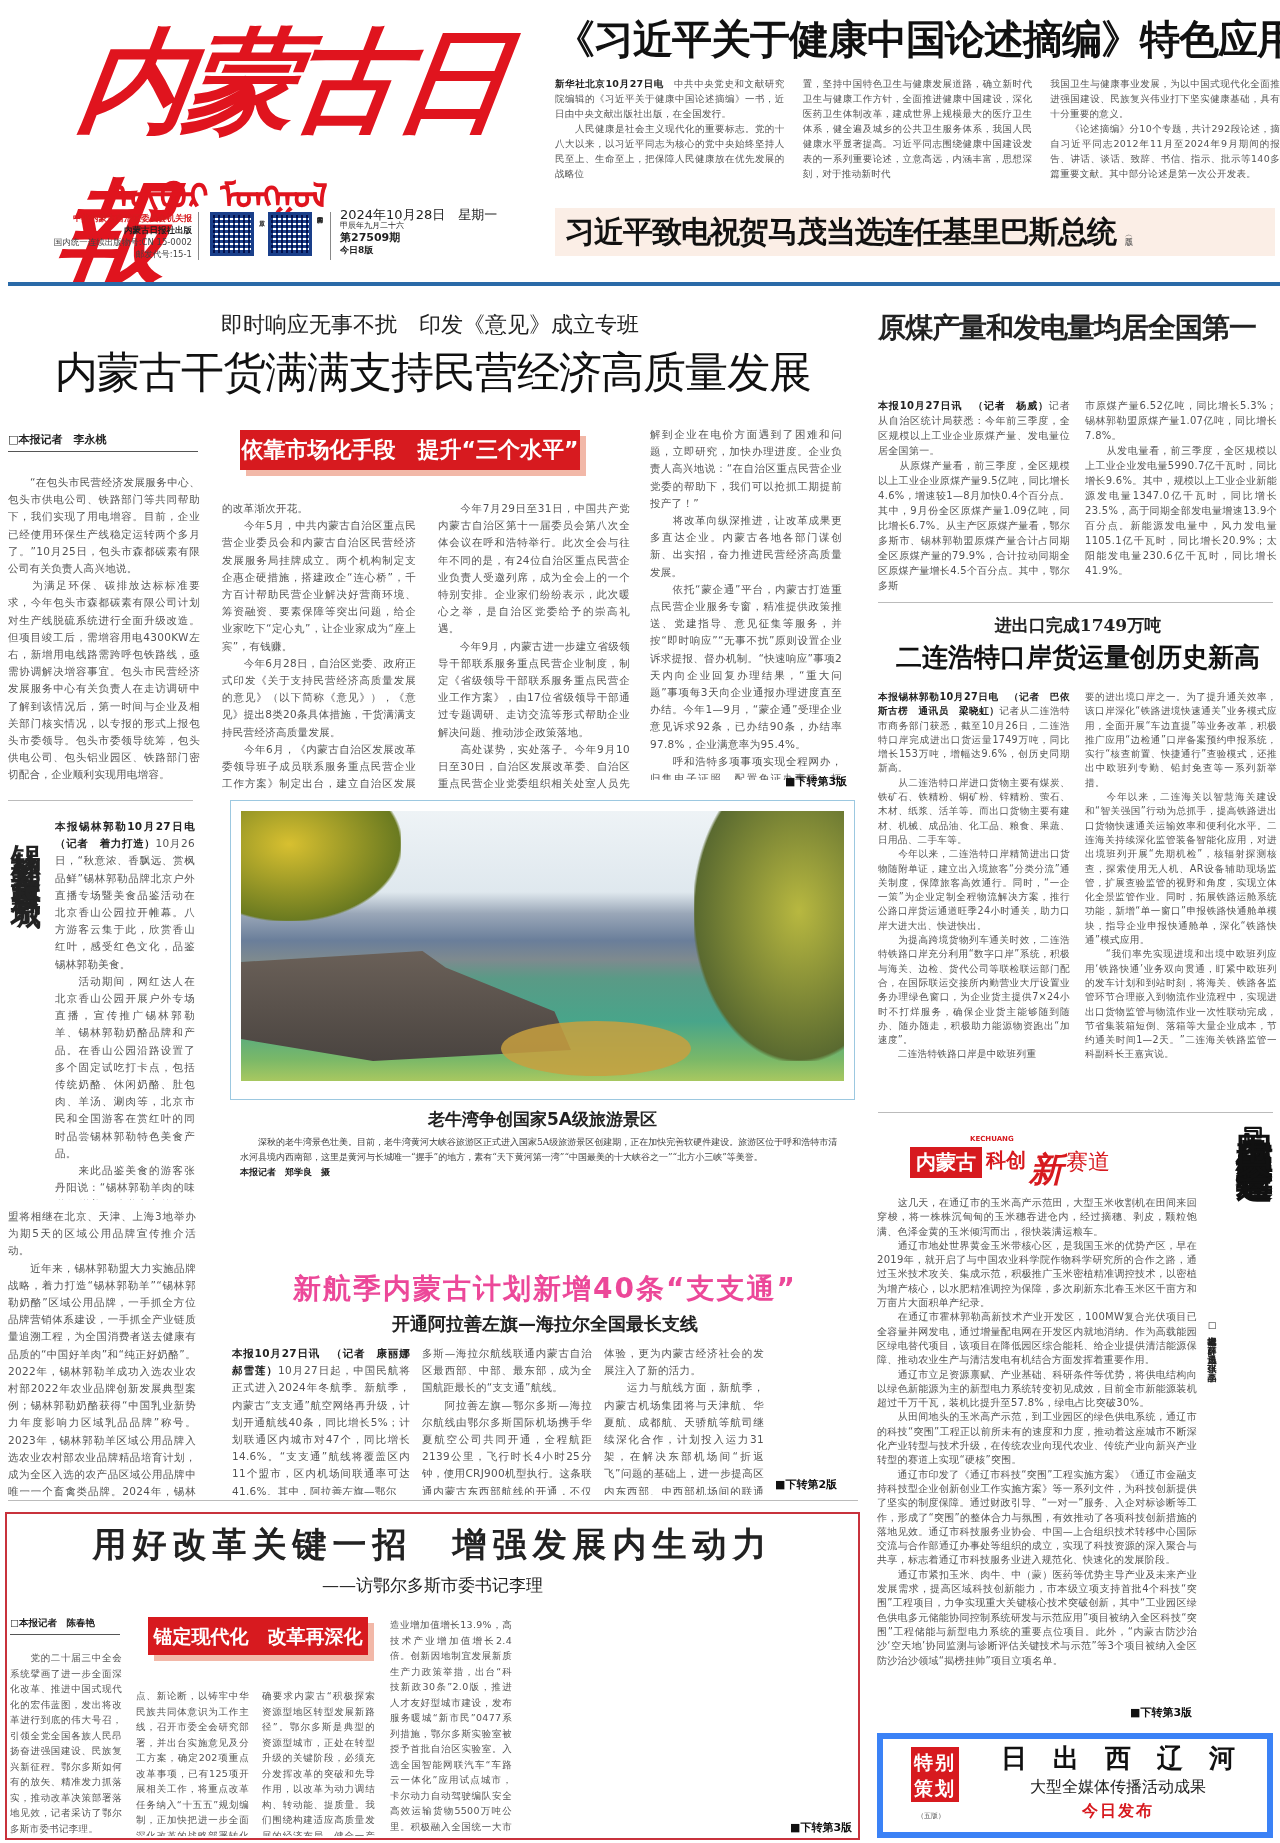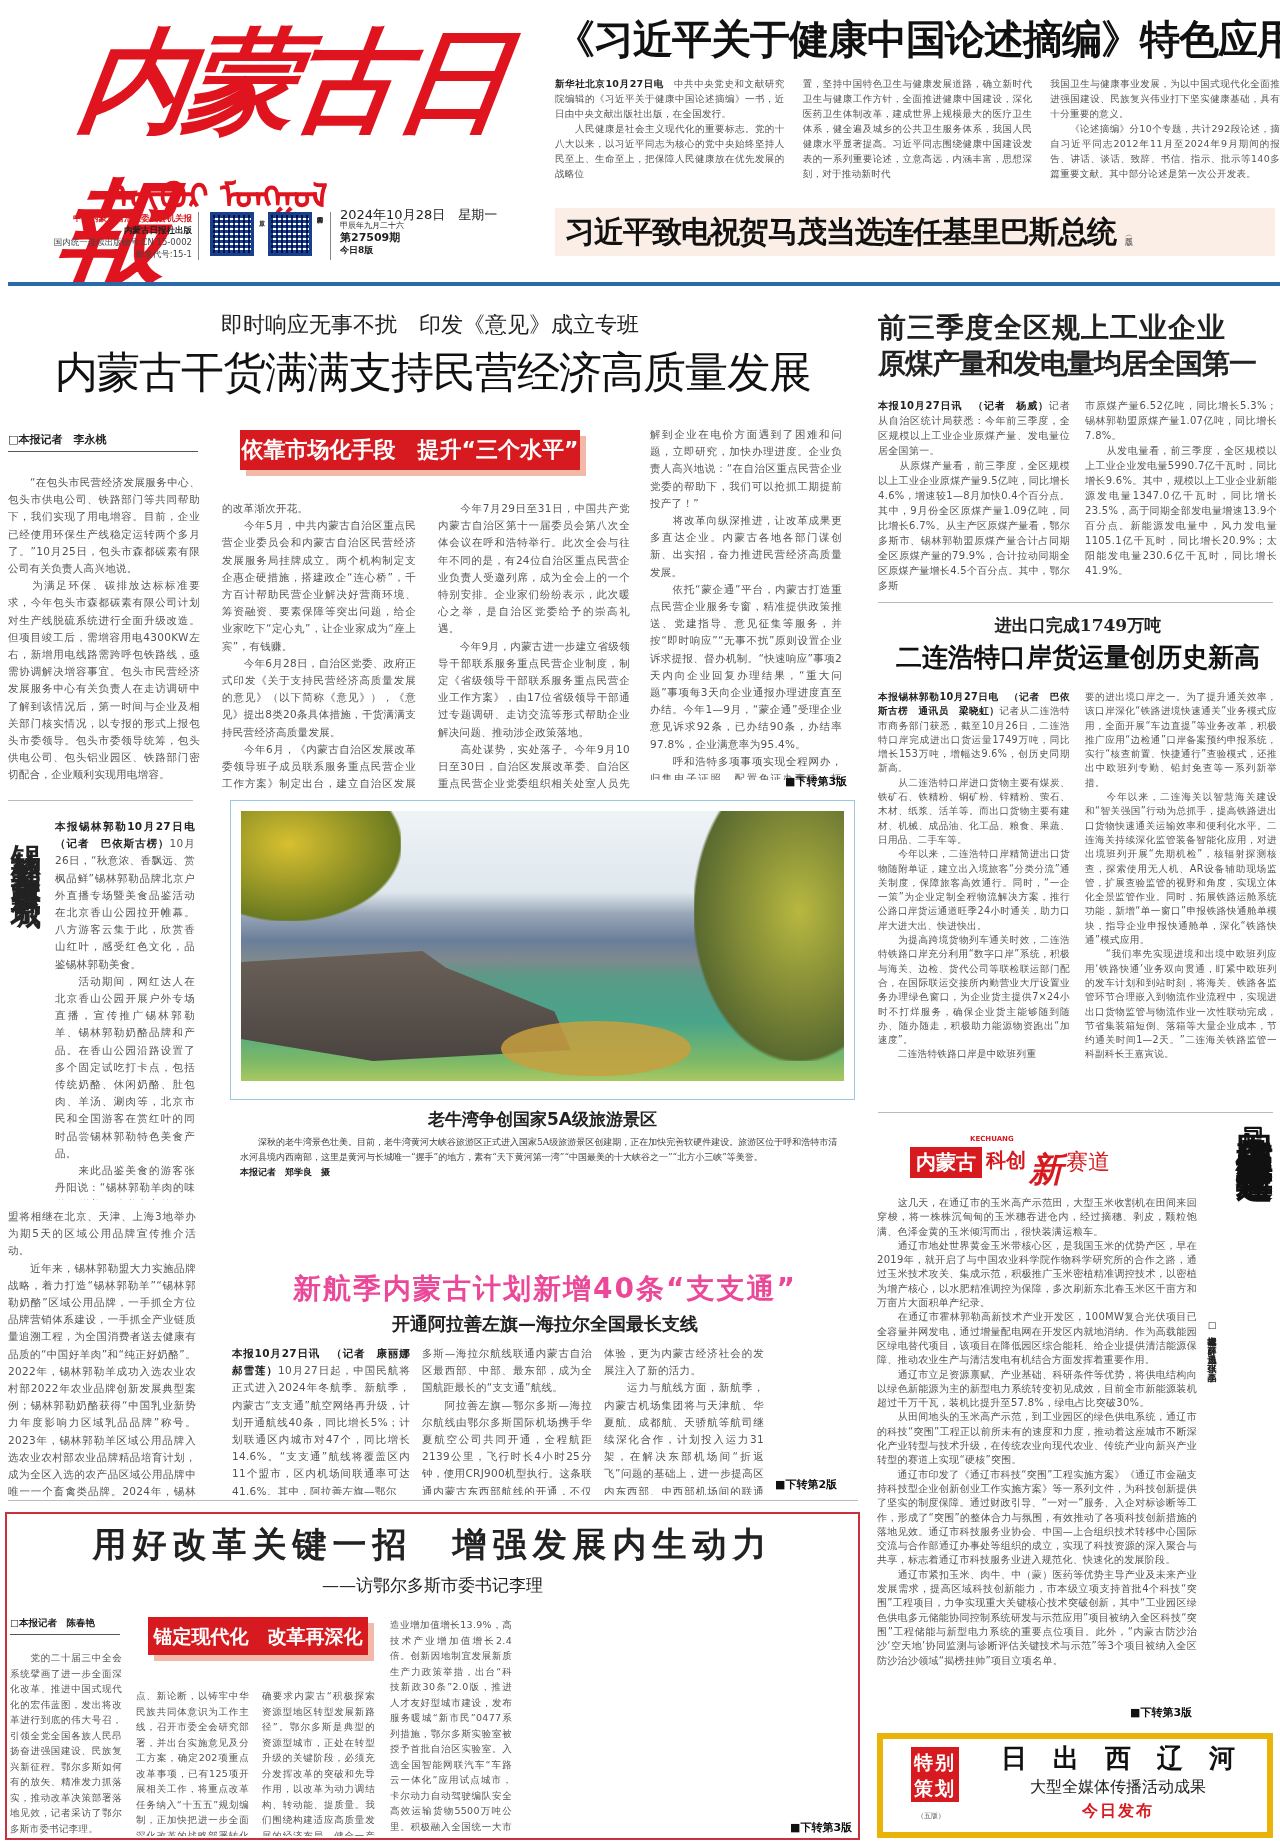--- a/index.html
+++ b/index.html
@@ -86,21 +86,21 @@
 　　高处谋势，实处落子。今年9月10日至30日，自治区发展改革委、自治区重点民营企业党委组织相关处室人员先后赴鄂尔多斯市、包头市、呼和浩特市、通辽市、乌海市走访自治区重点民营企业。在通威高纯晶硅有限公司，了</div>
 <div class="abs body-text" style="left:650px;top:426px;width:192px;height:354px;overflow:hidden">解到企业在电价方面遇到了困难和问题，立即研究，加快办理进度。企业负责人高兴地说：“在自治区重点民营企业党委的帮助下，我们可以抢抓工期提前投产了！”
 　　将改革向纵深推进，让改革成果更多直达企业。内蒙古各地各部门谋创新、出实招，奋力推进民营经济高质量发展。
 　　依托“蒙企通”平台，内蒙古打造重点民营企业服务专窗，精准提供政策推送、党建指导、意见征集等服务，并按“即时响应”“无事不扰”原则设置企业诉求提报、督办机制。“快速响应”事项2天内向企业回复办理结果，“重大问题”事项每3天向企业通报办理进度直至办结。今年1—9月，“蒙企通”受理企业意见诉求92条，已办结90条，办结率97.8%，企业满意率为95.4%。
 　　呼和浩特多项事项实现全程网办，归集电子证照，配置免证办事项，拓展“蒙速办”特色应用，增加“智审慧办”功能模块。同时，推动“就近办”“园区办”“家门口办”，精简市级政务服务事项，打造综合窗口，提升“一站式”政务大厅服务质效。</div>
 <div class="abs turn" style="left:785px;top:774px">■下转第3版</div>
 
 <div class="rule" style="left:8px;top:800px;width:185px"></div>
 
 <div class="abs vert" style="left:8px;top:820px;height:520px;font-size:30px;font-weight:bold;color:#222;line-height:36px;letter-spacing:6px">锡林郭勒美食香飘京城</div>
-<div class="abs body-text" style="left:55px;top:818px;width:140px;height:382px;overflow:hidden"><span class="lead">本报锡林郭勒10月27日电　（记者　巴依斯古楞）</span><span>10月26日，“秋意浓、香飘远、赏枫品鲜”锡林郭勒品牌北京户外直播专场暨美食品鉴活动在北京香山公园拉开帷幕。八方游客云集于此，欣赏香山红叶，感受红色文化，品鉴锡林郭勒美食。
+<div class="abs body-text" style="left:55px;top:818px;width:140px;height:382px;overflow:hidden"><span class="lead">本报锡林郭勒10月27日电　（记者　着力打造）</span><span>10月26日，“秋意浓、香飘远、赏枫品鲜”锡林郭勒品牌北京户外直播专场暨美食品鉴活动在北京香山公园拉开帷幕。八方游客云集于此，欣赏香山红叶，感受红色文化，品鉴锡林郭勒美食。
 　　活动期间，网红达人在北京香山公园开展户外专场直播，宣传推广锡林郭勒羊、锡林郭勒奶酪品牌和产品。在香山公园沿路设置了多个固定试吃打卡点，包括传统奶酪、休闲奶酪、肚包肉、羊汤、涮肉等，北京市民和全国游客在赏红叶的同时品尝锡林郭勒特色美食产品。
 　　来此品鉴美食的游客张丹阳说：“锡林郭勒羊肉的味道很鲜美，种类丰富的奶酪也给我留下了深刻印象，今天在香山大饱口福了。”
 　　据悉，为进一步提升锡林郭勒区域公用品牌知名度，不断拓宽品牌产品市场销路，10月26日至30日期间，锡林郭勒盟将相继在北京、天津、上海3地举办为期5天的区域公用品牌宣传推介活动。
 　　近年来，锡林郭勒盟大力实施品牌战略，着力打造“锡林郭勒羊”“锡林郭勒奶酪”区域公用品牌，一手抓全方位品牌营销体系建设，一手抓全产业链质量追溯工程，为全国消费者送去健康有品质的“中国好羊肉”和“纯正好奶酪”。2022年，锡林郭勒羊成功入选农业农村部2022年农业品牌创新发展典型案例；锡林郭勒奶酪获得“中国乳业新势力年度影响力区域乳品品牌”称号。2023年，锡林郭勒羊区域公用品牌入选农业农村部农业品牌精品培育计划，成为全区入选的农产品区域公用品牌中唯一一个畜禽类品牌。2024年，锡林郭勒羊从27个省、市、自治区的近百个名优特产品中脱颖而出，荣获“芒种节气名品”称号。</span></div>
 <div class="abs body-text" style="left:8px;top:1208px;width:188px;height:290px;overflow:hidden">盟将相继在北京、天津、上海3地举办为期5天的区域公用品牌宣传推介活动。
 　　近年来，锡林郭勒盟大力实施品牌战略，着力打造“锡林郭勒羊”“锡林郭勒奶酪”区域公用品牌，一手抓全方位品牌营销体系建设，一手抓全产业链质量追溯工程，为全国消费者送去健康有品质的“中国好羊肉”和“纯正好奶酪”。2022年，锡林郭勒羊成功入选农业农村部2022年农业品牌创新发展典型案例；锡林郭勒奶酪获得“中国乳业新势力年度影响力区域乳品品牌”称号。2023年，锡林郭勒羊区域公用品牌入选农业农村部农业品牌精品培育计划，成为全区入选的农产品区域公用品牌中唯一一个畜禽类品牌。2024年，锡林郭勒羊从27个省、市、自治区的近百个名优特产品中脱颖而出，荣获“芒种节气名品”称号。</div>
 
 <div class="abs" style="left:230px;top:800px;width:625px;height:300px;border:1px solid #9cc8e0;padding:10px 10px 0 10px">
   <div class="photo" style="width:100%;height:270px;position:relative;overflow:hidden">
     <div style="position:absolute;left:0;top:0;width:160px;height:110px;background:radial-gradient(ellipse at 30% 30%,#d8c030,#6a7a20 70%,transparent 72%)"></div>
@@ -133,21 +133,20 @@
 <div class="abs body-text" style="left:10px;top:1650px;width:112px;height:185px;overflow:hidden;font-size:9.5px;line-height:15.5px">　　党的二十届三中全会系统擘画了进一步全面深化改革、推进中国式现代化的宏伟蓝图，发出将改革进行到底的伟大号召，引领全党全国各族人民昂扬奋进强国建设、民族复兴新征程。鄂尔多斯如何有的放矢、精准发力抓落实，推动改革决策部署落地见效，记者采访了鄂尔多斯市委书记李理。
 　　李理说，鄂尔多斯把贯彻落实全会精神作为重大政治任务，紧跟核心、紧握指针，深入学习贯彻习近平总书记关于全面深化改革的一系列新思想、新观</div>
 <div class="abs body-text" style="left:136px;top:1688px;width:113px;height:148px;overflow:hidden;font-size:9.5px;line-height:15.5px">点、新论断，以铸牢中华民族共同体意识为工作主线，召开市委全会研究部署，并出台实施意见及分工方案，确定202项重点改革事项，已有125项开展相关工作，将重点改革任务纳入“十五五”规划编制，正加快把进一步全面深化改革的战略部署转化为全面推进现代化建设的实际成效。
 　　一是围绕优化经济布局抓改革，扎实推动高质量发展。习近平总书记明</div>
 <div class="abs body-text" style="left:262px;top:1688px;width:113px;height:148px;overflow:hidden;font-size:9.5px;line-height:15.5px">确要求内蒙古“积极探索资源型地区转型发展新路径”。鄂尔多斯是典型的资源型城市，正处在转型升级的关键阶段，必须充分发挥改革的突破和先导作用，以改革为动力调结构、转动能、提质量。我们围绕构建适应高质量发展的经济布局，健全一产重塑、二产重构、三产升级协调推进机制，出台《推动产业高质量发展政策清单》，推动产业结构质效双升、向新向优，今年前三季度，制</div>
 <div class="abs body-text" style="left:390px;top:1617px;width:122px;height:220px;overflow:hidden;font-size:9.5px;line-height:15.5px">造业增加值增长13.9%，高技术产业增加值增长2.4倍。创新因地制宜发展新质生产力政策举措，出台“科技新政30条”2.0版，推进人才友好型城市建设，发布服务暖城“新市民”0477系列措施，鄂尔多斯实验室被授予首批自治区实验室。入选全国智能网联汽车“车路云一体化”应用试点城市，卡尔动力自动驾驶编队安全高效运输货物5500万吨公里。积极融入全国统一大市场，创新实施场景招商、产业链招商、飞地招商等招商引资新模式。出台优化营商环境5.0版方案，加快创建“无证明城市”，落地实施“高效办成一件事”13个重点事项。</div>
 <div class="abs" style="left:525px;top:1617px;width:330px;height:220px"></div>
 <div class="abs turn" style="left:790px;top:1820px">■下转第3版</div>
 
 <div class="abs" style="left:878px;top:310px;width:400px;font-size:28px;font-weight:bold;color:#222;line-height:36px;letter-spacing:1px">
-  <div>前三季度全区规上工业企业</div>
   <div style="letter-spacing:-1px">原煤产量和发电量均居全国第一</div>
 </div>
 <div class="abs body-text" style="left:878px;top:398px;width:192px;height:200px;overflow:hidden;font-size:10px;line-height:15px"><span class="lead">本报10月27日讯　（记者　杨威）</span><span>记者从自治区统计局获悉：今年前三季度，全区规模以上工业企业原煤产量、发电量位居全国第一。
 　　从原煤产量看，前三季度，全区规模以上工业企业原煤产量9.5亿吨，同比增长4.6%，增速较1—8月加快0.4个百分点。其中，9月份全区原煤产量1.09亿吨，同比增长6.7%。从主产区原煤产量看，鄂尔多斯市、锡林郭勒盟原煤产量合计占同期全区原煤产量的79.9%，合计拉动同期全区原煤产量增长4.5个百分点。其中，鄂尔多斯</span></div>
 <div class="abs body-text" style="left:1085px;top:398px;width:192px;height:200px;overflow:hidden;font-size:10px;line-height:15px">市原煤产量6.52亿吨，同比增长5.3%；锡林郭勒盟原煤产量1.07亿吨，同比增长7.8%。
 　　从发电量看，前三季度，全区规模以上工业企业发电量5990.7亿千瓦时，同比增长9.6%。其中，规模以上工业企业新能源发电量1347.0亿千瓦时，同比增长23.5%，高于同期全部发电量增速13.9个百分点。新能源发电量中，风力发电量1105.1亿千瓦时，同比增长20.9%；太阳能发电量230.6亿千瓦时，同比增长41.9%。</div>
 <div class="rule" style="left:878px;top:602px;width:395px"></div>
 
 <div class="abs serif" style="left:878px;top:614px;width:400px;text-align:center;font-size:17px;font-weight:bold;color:#222">进出口完成1749万吨</div>
 <div class="abs" style="left:878px;top:640px;width:400px;text-align:center;font-size:26px;font-weight:bold;color:#111;white-space:nowrap">二连浩特口岸货运量创历史新高</div>
@@ -174,21 +173,21 @@
 　　通辽市地处世界黄金玉米带核心区，是我国玉米的优势产区，早在2019年，就开启了与中国农业科学院作物科学研究所的合作之路，通过玉米技术攻关、集成示范，积极推广玉米密植精准调控技术，以密植为增产核心，以水肥精准调控为保障，多次刷新东北春玉米区千亩方和万亩片大面积单产纪录。
 　　在通辽市霍林郭勒高新技术产业开发区，100MW复合光伏项目已全容量并网发电，通过增量配电网在开发区内就地消纳。作为高载能园区绿电替代项目，该项目在降低园区综合能耗、给企业提供清洁能源保障、推动农业生产与清洁发电有机结合方面发挥着重要作用。
 　　通辽市立足资源禀赋、产业基础、科研条件等优势，将供电结构向以绿色新能源为主的新型电力系统转变初见成效，目前全市新能源装机超过千万千瓦，装机比提升至57.8%，绿电占比突破30%。
 　　从田间地头的玉米高产示范，到工业园区的绿色供电系统，通辽市的科技“突围”工程正以前所未有的速度和力度，推动着这座城市不断深化产业转型与技术升级，在传统农业向现代农业、传统产业向新兴产业转型的赛道上实现“硬核”突围。
 　　通辽市印发了《通辽市科技“突围”工程实施方案》《通辽市金融支持科技型企业创新创业工作实施方案》等一系列文件，为科技创新提供了坚实的制度保障。通过财政引导、“一对一”服务、入企对标诊断等工作，形成了“突围”的整体合力与氛围，有效推动了各项科技创新措施的落地见效。通辽市科技服务业协会、中国—上合组织技术转移中心国际交流与合作部通辽办事处等组织的成立，实现了科技资源的深入聚合与共享，标志着通辽市科技服务业进入规范化、快速化的发展阶段。
 　　通辽市紧扣玉米、肉牛、中（蒙）医药等优势主导产业及未来产业发展需求，提高区域科技创新能力，市本级立项支持首批4个科技“突围”工程项目，力争实现重大关键核心技术突破创新，其中“工业园区绿色供电多元储能协同控制系统研发与示范应用”项目被纳入全区科技“突围”工程储能与新型电力系统的重要点位项目。此外，“内蒙古防沙治沙‘空天地’协同监测与诊断评估关键技术与示范”等3个项目被纳入全区防沙治沙领域“揭榜挂帅”项目立项名单。</div>
 <div class="abs turn" style="left:1130px;top:1705px">■下转第3版</div>
 <div class="abs vert" style="left:1205px;top:1320px;height:200px;font-size:9px;font-weight:bold;color:#222">□本报记者　薛一群　通讯员　张琪　李晶</div>
 <div class="abs vert" style="left:1232px;top:1135px;height:600px;font-size:37px;font-weight:bold;color:#111;line-height:44px;letter-spacing:-2px">通辽在产业转型赛道上『硬核』突围</div>
 
-<div class="abs" style="left:877px;top:1733px;width:396px;height:105px;background:#eab308;padding:6px">
+<div class="abs" style="left:877px;top:1733px;width:396px;height:105px;background:#3b82f6;padding:6px">
   <div style="width:100%;height:100%;background:#fff;position:relative">
     <div style="position:absolute;left:28px;top:8px;width:48px;height:55px;background:#d71a1f;color:#fff;font-size:19px;font-weight:bold;line-height:26px;text-align:center;padding:2px 2px;letter-spacing:2px">特别策划</div>
     <div style="position:absolute;left:34px;top:72px;font-size:7px;color:#555;font-family:'DejaVu Serif',serif">（五版）</div>
     <div class="serif" style="position:absolute;left:95px;top:2px;width:280px;text-align:center;font-size:26px;font-weight:bold;color:#111;white-space:pre">日　出　西　辽　河</div>
     <div style="position:absolute;left:95px;top:38px;width:280px;text-align:center;font-size:16px;color:#222">大型全媒体传播活动成果</div>
     <div style="position:absolute;left:95px;top:62px;width:280px;text-align:center;font-size:16px;font-weight:bold;color:#d71a1f;letter-spacing:2px">今日发布</div>
   </div>
 </div>
 
 </body></html>

